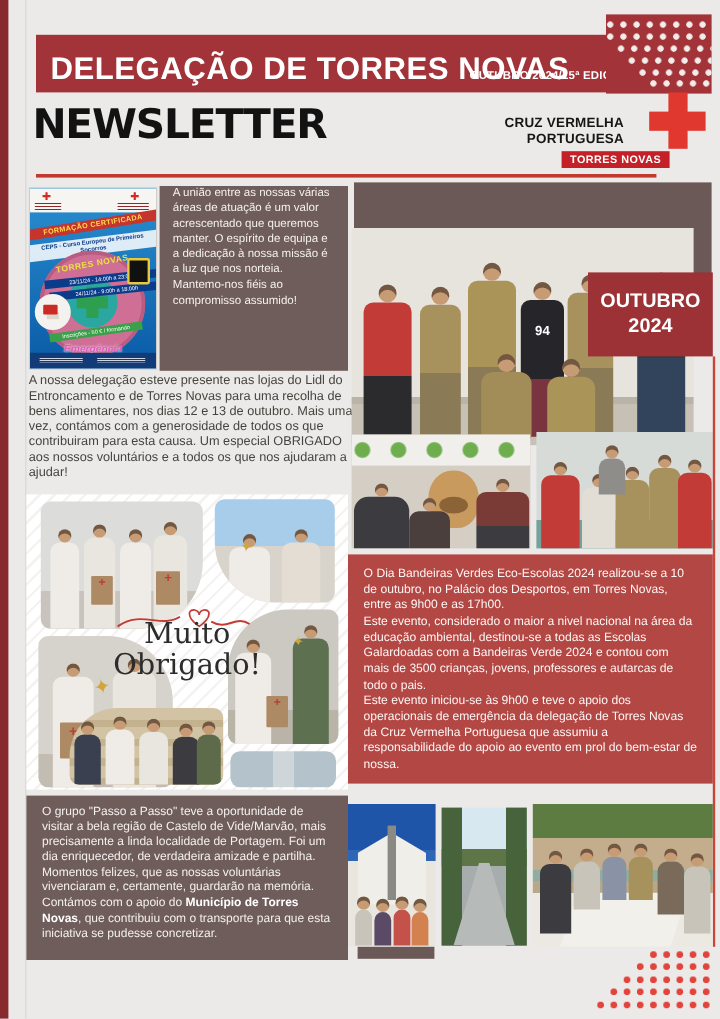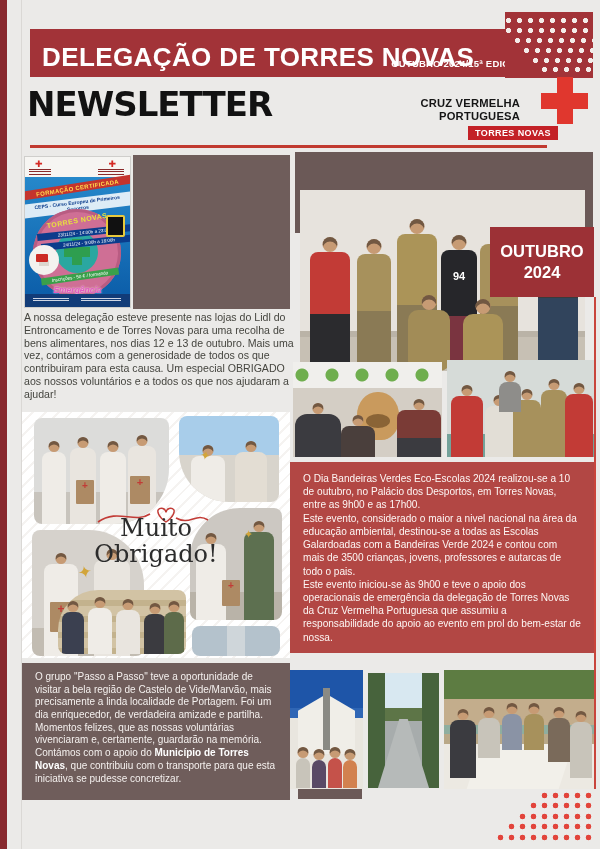--- a/index.html
+++ b/index.html
@@ -54,21 +54,21 @@
   .nesta{left:133px;top:155px;width:157px;height:154px;background:#6f5d5b;color:#f4f0ee;padding:0;}
   .nesta h2{margin:10px 0 4px 11px;font-size:13.5px;letter-spacing:.6px;color:#fff;}
   .nesta p{margin:0 10px 0 11px;font-size:9.6px;line-height:1.34;}
 
   .para{color:#45453f;font-size:10.6px;line-height:1.21;}
   .lidl{left:24px;top:311px;width:270px;}
 
   
   .taupe-band{left:295px;top:152px;width:298px;height:81px;background:#6b5957;}
   .photo{overflow:hidden;}
-  .team{left:300px;top:190px;width:285px;height:181px;background:linear-gradient(#e7e3dd 0 78%,#bab3a7 78% 81%,#c7c0b4 81%);}
+  .team{left:293px;top:190px;width:285px;height:181px;background:linear-gradient(#e7e3dd 0 78%,#bab3a7 78% 81%,#c7c0b4 81%);}
   .issue-b{left:490px;top:227px;width:104px;height:70px;background:#9c3136;color:#fff;text-align:center;font-weight:bold;font-size:16.5px;line-height:1.3;display:flex;flex-direction:column;justify-content:center;z-index:5;}
   .fig{position:absolute;border-radius:8px 8px 0 0;}
   .fig::before{content:"";position:absolute;left:50%;transform:translateX(-50%);top:-15px;width:15px;height:15px;border-radius:50%;background:#c79b74;box-shadow:inset 0 4.5px 0 rgba(44,32,26,.55);}
   .fig.sm::before{top:-11px;width:11px;height:11px;box-shadow:inset 0 3.5px 0 rgba(44,32,26,.55);}
   .mascotph{left:293px;top:362px;width:149px;height:95px;background:#d4cec5;}
   .banner{position:absolute;left:0;top:0;width:149px;height:26px;background-color:#f0efec;background-image:radial-gradient(circle at 9px 13px,#6fae4e 6px,rgba(0,0,0,0) 7px);background-size:30px 26px;background-repeat:repeat-x;}
   .mascot{position:absolute;left:64px;top:30px;width:42px;height:48px;background:#c99a5d;border-radius:48% 48% 42% 42%;}
   .mascot::after{content:"";position:absolute;left:9px;top:22px;width:24px;height:14px;background:#8a6436;border-radius:50%;}
   .selfieph{left:447px;top:360px;width:147px;height:97px;background:linear-gradient(#d6dbd8 0 76%,#74a29a 76%);}
 
@@ -148,20 +148,21 @@
     <div class="p-emerg">Emergência</div>
     <div class="p-aed"></div>
     <div class="p-kit"></div>
     <div class="p-foot">
       <i style="left:8px;top:4px;width:36px;"></i>
         <i style="left:56px;top:4px;width:40px;"></i>
     </div>
   </div>
 
   <div class="abs nesta">
+    <p>A união entre as nossas várias áreas de atuação é um valor acrescentado que queremos manter. O espírito de equipa e a dedicação à nossa missão é a luz que nos norteia. Mantemo-nos fiéis ao compromisso assumido!</p>
   </div>
 
   <div class="abs para lidl">A nossa delegação esteve presente nas lojas do Lidl do Entroncamento e de Torres Novas para uma recolha de bens alimentares, nos dias 12 e 13 de outubro. Mais uma vez, contámos com a generosidade de todos os que contribuiram para esta causa. Um especial OBRIGADO aos nossos voluntários e a todos os que nos ajudaram a ajudar!</div>
 
   <div class="abs taupe-band"></div>
   <div class="abs photo team">
     <div class="fig" style="left:10px;top:62px;width:40px;height:112px;background:linear-gradient(#c23b36 0 55%,#2b2b2e 55%);"></div>
     <div class="fig" style="left:57px;top:64px;width:34px;height:110px;background:linear-gradient(#a7915c 0 52%,#8a7a55 52%);"></div>
     <div class="fig" style="left:97px;top:44px;width:40px;height:130px;background:linear-gradient(#ab9458 0 55%,#8a7a55 55%);"></div>
     <div class="fig" style="left:141px;top:60px;width:36px;height:114px;background:linear-gradient(#26262a 0 58%,#7a3440 58%);color:#fff;font-weight:bold;font-size:11px;text-align:center;line-height:52px;">94</div>

